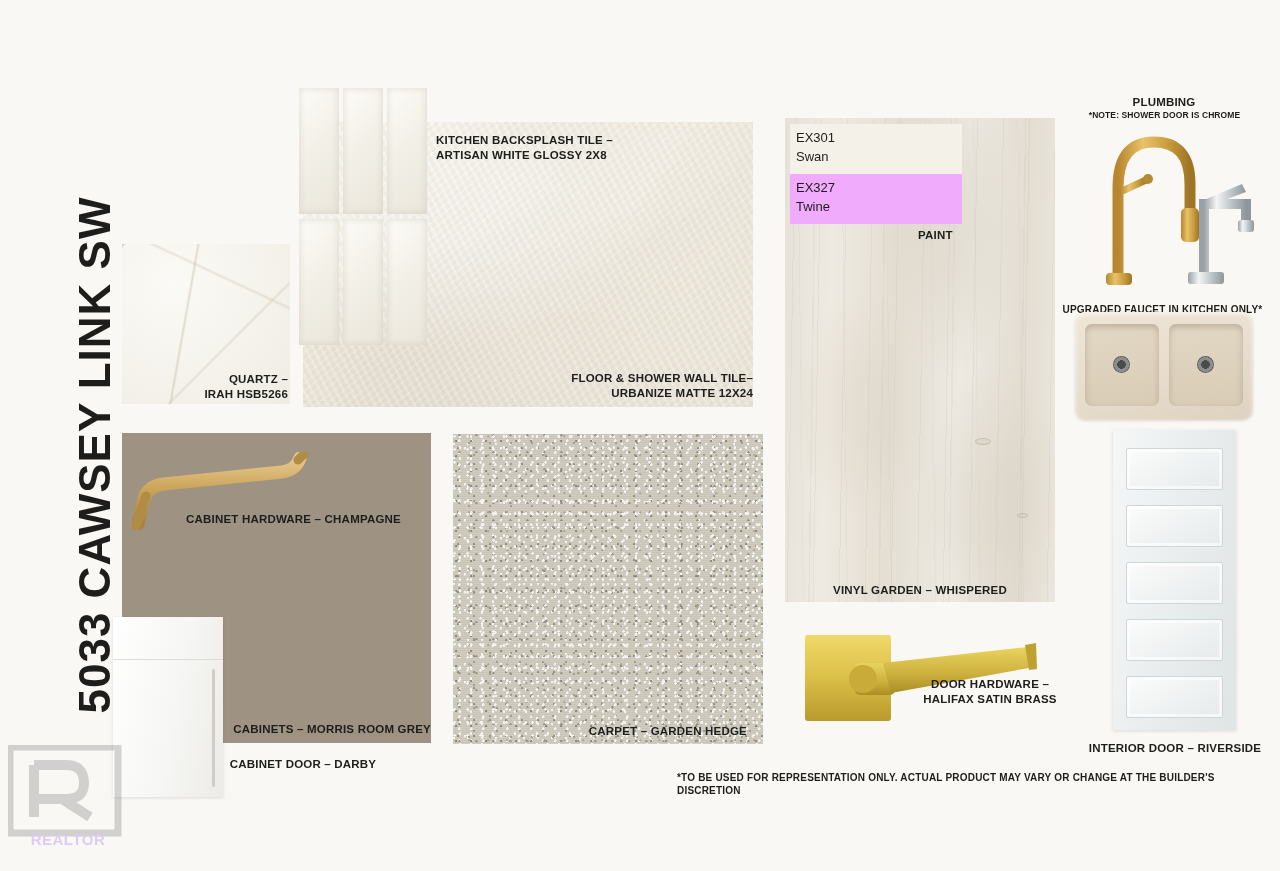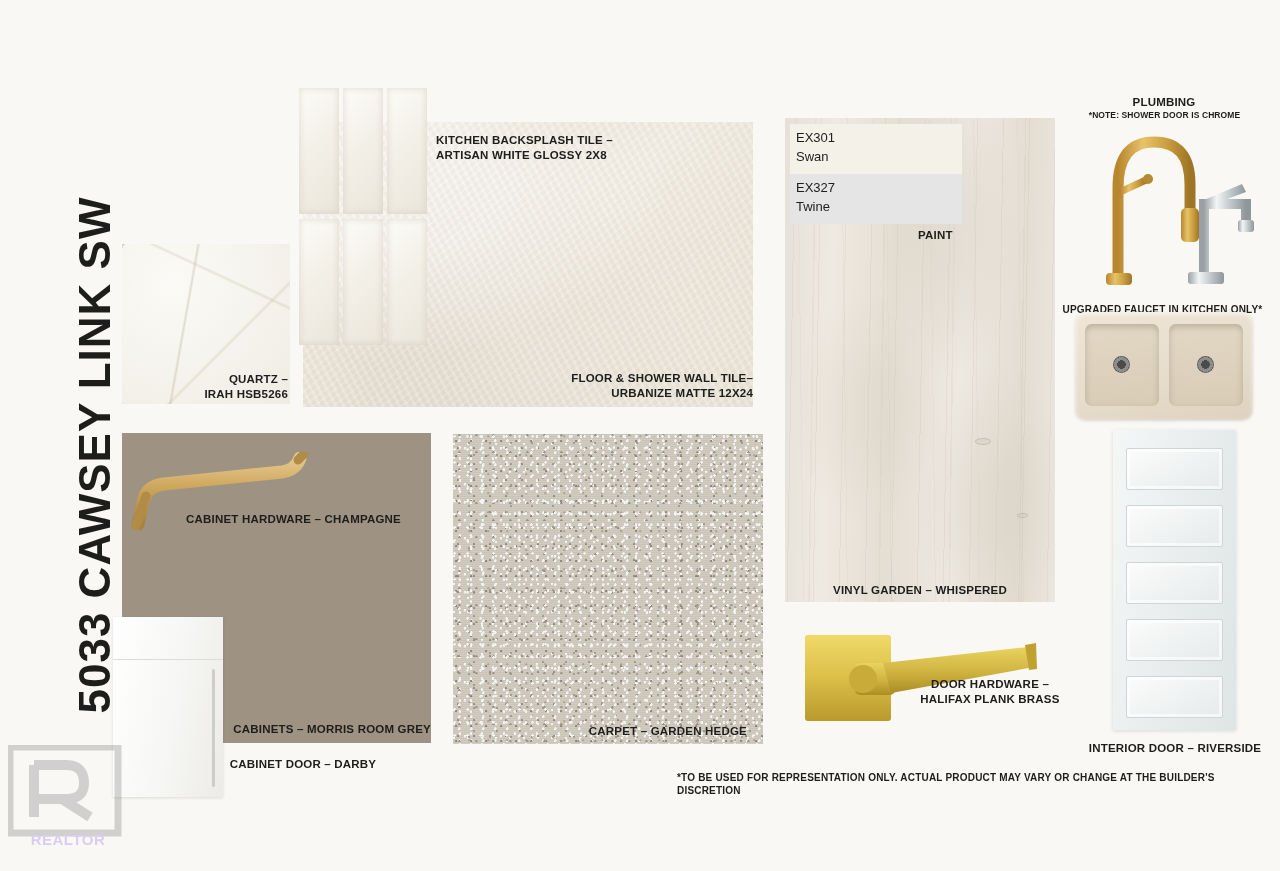--- a/index.html
+++ b/index.html
@@ -243,21 +243,21 @@
     <div class="vinyl-knot" style="left:190px; top:320px;"></div>
     <div class="vinyl-knot" style="left:232px; top:395px; width:11px; height:5px;"></div>
   </div>
   <div class="cap c" style="left:800px; top:583px; width:240px;">VINYL GARDEN – WHISPERED</div>
 
   <div class="sw" id="paintbox" style="z-index:3;">
     <div class="paint-chip" style="top:0px; background:#f4f1e9;">
       <span>EX301</span>
       <span>Swan</span>
     </div>
-    <div class="paint-chip" style="top:50px; background:#e5e5e5;">
+    <div class="paint-chip" style="top:50px; background:#f0abfc;">
       <span>EX327</span>
       <span>Twine</span>
     </div>
   </div>
   <div class="cap" style="left:918px; top:228px; width:70px; z-index:3;">PAINT</div>
 
   <div class="cap c" style="left:1072px; top:95px; width:184px;">PLUMBING</div>
   <div class="cap c small" style="left:1062px; top:110px; width:205px;">*NOTE: SHOWER DOOR IS CHROME</div>
 
   <svg style="position:absolute; left:1098px; top:128px;" width="110" height="165" viewBox="0 0 110 165">
@@ -340,21 +340,21 @@
       </linearGradient>
     </defs>
     <rect x="2" y="14" width="86" height="86" rx="3" fill="url(#brass)"></rect>
     <rect x="52" y="42" width="40" height="32" rx="5" fill="url(#brass2)"></rect>
     <circle cx="60" cy="58" r="14" fill="#c8ab38"></circle>
     <path d="M80 42 L225 26 L231 46 L88 72 Z" fill="url(#brass2)"></path>
     <path d="M222 24 L233 22 L234 48 L226 49 Z" fill="#bfa132"></path>
   </svg>
   <div class="cap c" style="left:890px; top:677px; width:200px;">
     <div>DOOR HARDWARE –</div>
-    <div>HALIFAX PLANK BRASS</div>
+    <div>HALIFAX SATIN BRASS</div>
   </div>
 
   <div class="sw" id="intdoor">
     <div class="panel" style="top:18px;"></div>
     <div class="panel" style="top:75px;"></div>
     <div class="panel" style="top:132px;"></div>
     <div class="panel" style="top:189px;"></div>
     <div class="panel" style="top:246px;"></div>
   </div>
   <div class="cap c" style="left:1065px; top:741px; width:220px;">INTERIOR DOOR – RIVERSIDE</div>

